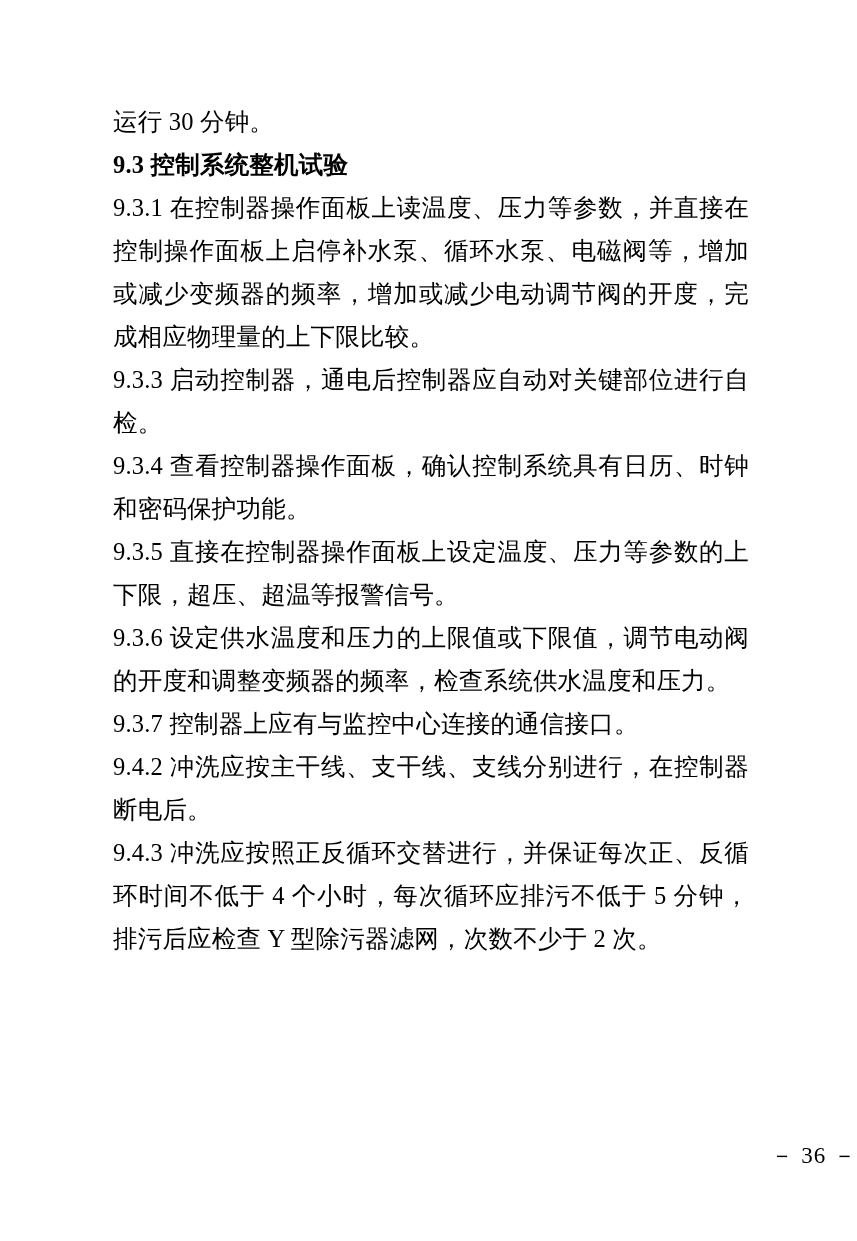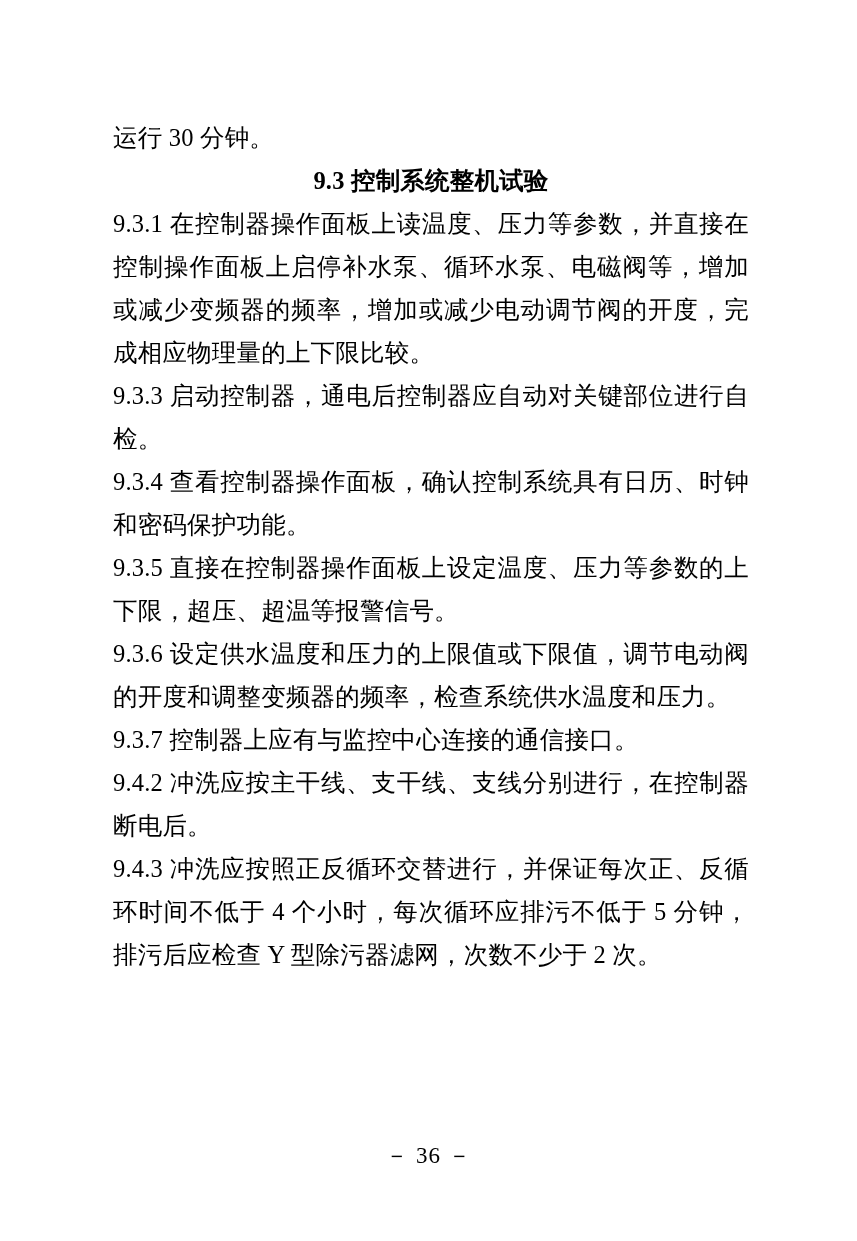--- a/index.html
+++ b/index.html
@@ -13,45 +13,44 @@
     height: 1241px;
     background: #ffffff;
     margin: 0 auto;
     overflow: hidden;
     font-family: "Liberation Serif", "DejaVu Serif", serif;
     color: #000000;
   }
   .content {
     position: absolute;
     left: 113px;
-    top: 116px;
+    top: 100px;
     width: 636px;
   }
   .para {
     font-size: 24.5px;
     line-height: 43px;
     text-align: justify;
     text-justify: inter-ideograph;
     margin: 0 0 0 0;
     letter-spacing: 0.2px;
   }
   .heading {
     font-size: 24.5px;
     line-height: 43px;
     font-weight: bold;
     margin: 0;
     letter-spacing: 0.2px;
-    text-align: center;
   }
   .footer {
     position: absolute;
     left: 0;
     top: 1140px;
     width: 857px;
-    text-align: center;
+    text-align: right;
     font-size: 23px;
     font-family: "Liberation Serif", "DejaVu Serif", serif;
   }
   .footer .pagenum {
     letter-spacing: 1px;
   }
 </style>
 </head>
 <body>
 

